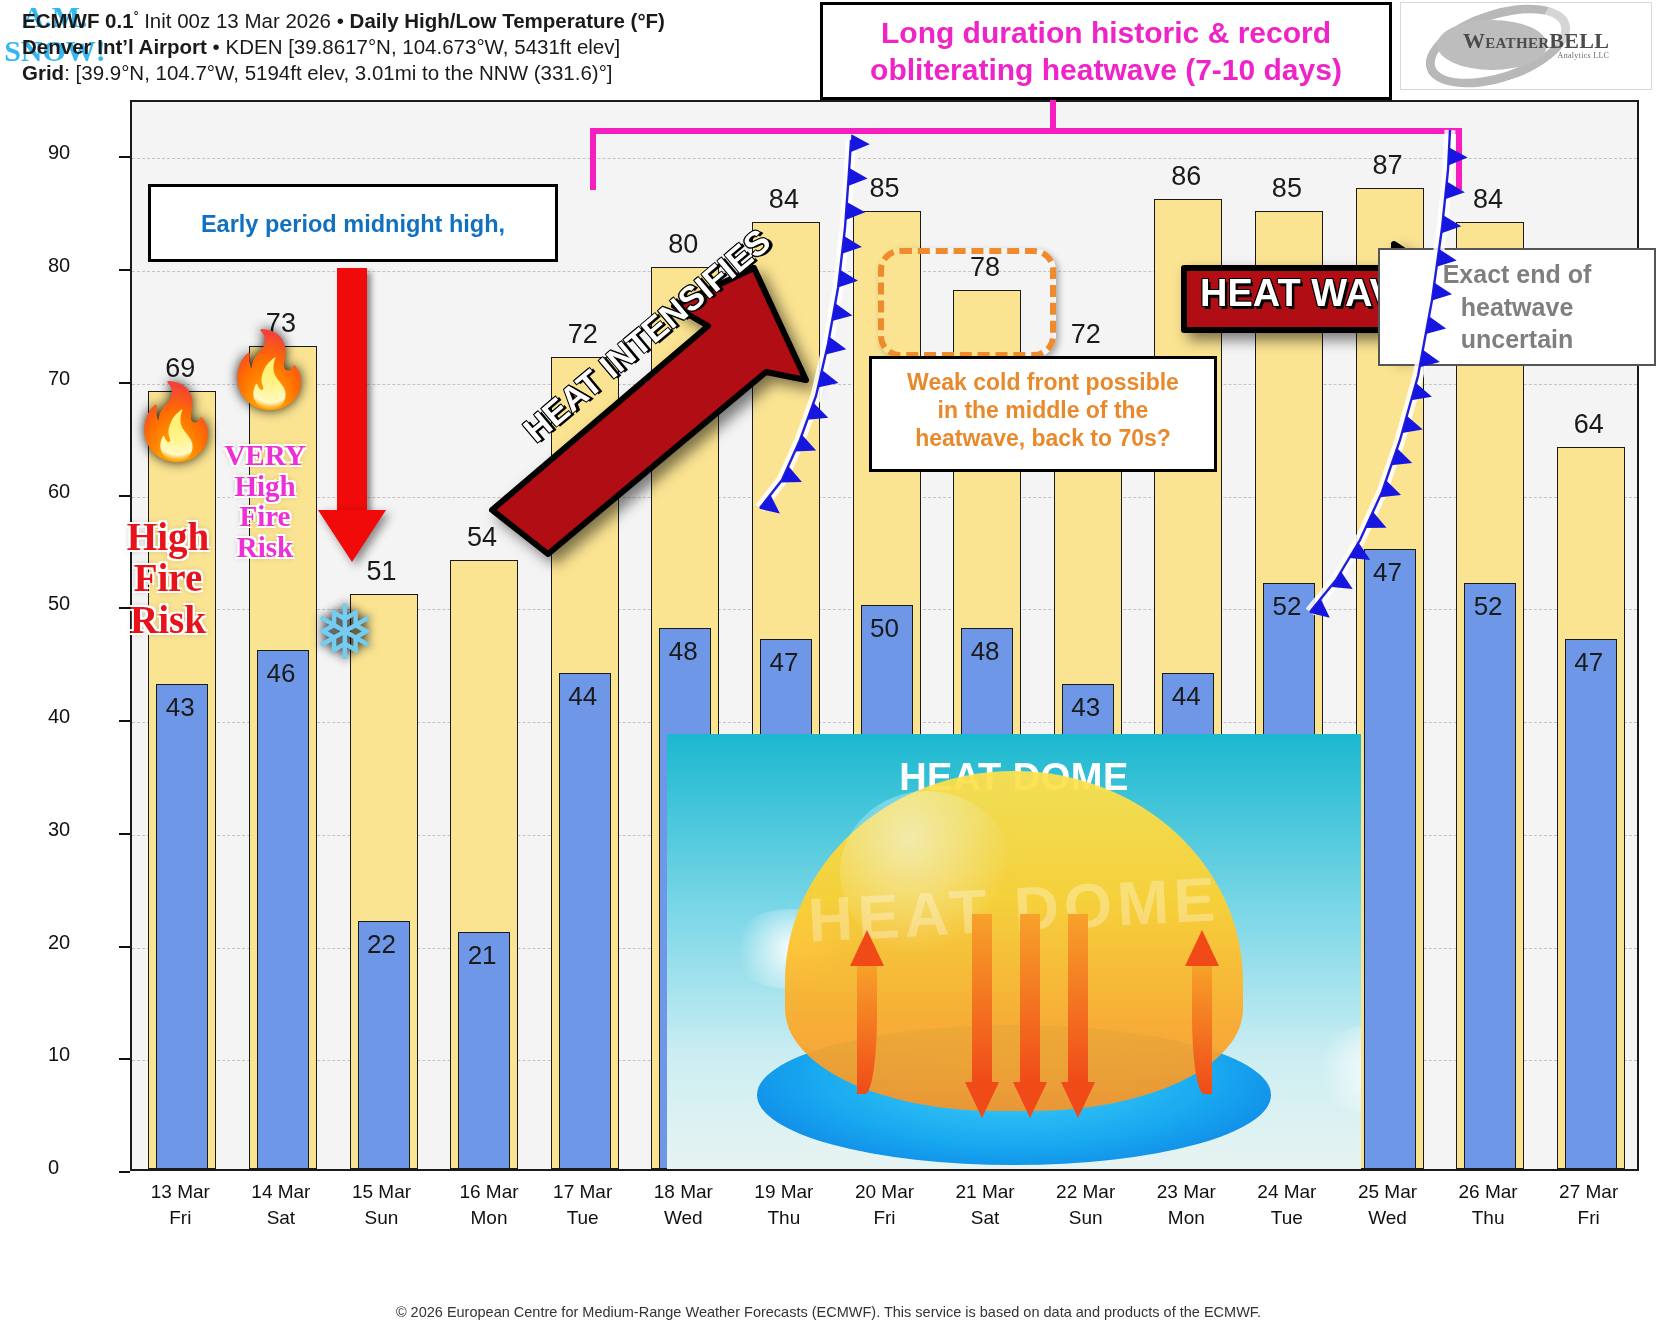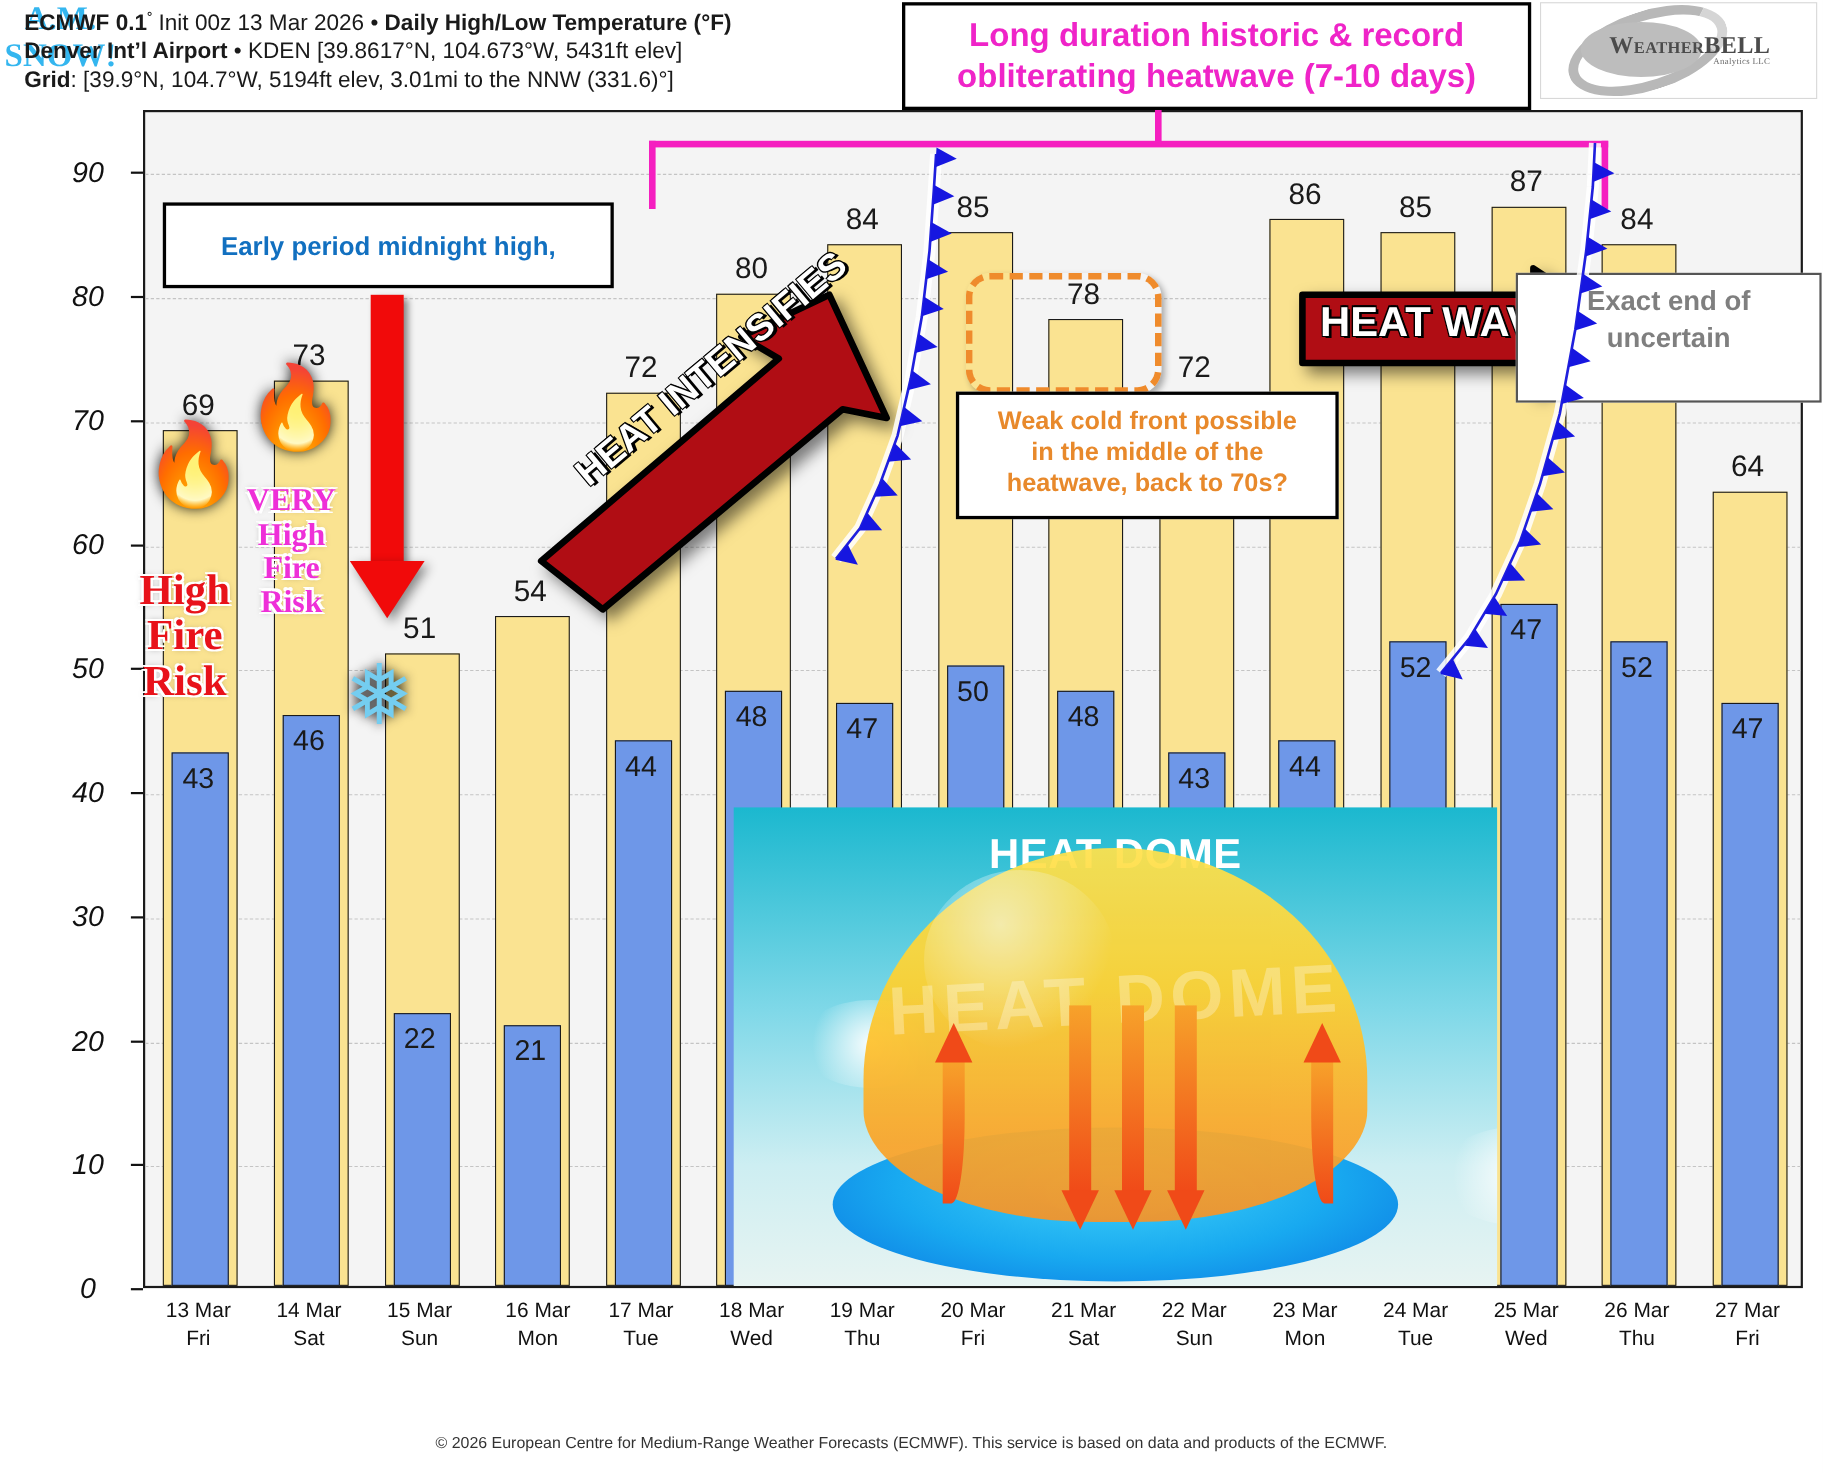--- a/index.html
+++ b/index.html
@@ -45,22 +45,22 @@
   
   .plot {
     position: absolute; left: 130px; top: 100px;
     width: 1509px; height: 1071px;
     background: #f4f4f4; border: 2px solid #1a1a1a;
     overflow: hidden;
   }
   .gridline { position: absolute; left: 0; width: 100%; height: 0;
     border-top: 1.5px dashed #c4c4c4; }
   .ytick {
-    position: absolute; width: 64px; text-align: center;
-    font-size: 26px; color: #111; font-style: italic;
+    position: absolute; width: 64px; text-align: left;
+    font-size: 20px; color: #111;
   }
   .ytickmark { position: absolute; width: 11px; height: 0; border-top: 2px solid #111; }
 
   
   .bar-hi {
     position: absolute; bottom: 0; background: #fae391;
     border: 1.6px solid #1a1a1a;
   }
   .bar-lo {
     position: absolute; bottom: 0; background: #6e97e8;
@@ -468,20 +468,21 @@
   <div class="orange-dash" style="left:878px; top:248px; width:178px; height:110px;"></div>
 
   <div class="anno-box anno-orange" style="left:869px; top:356px; width:348px; height:116px; padding-top:9px;">
     <div>Weak cold front possible</div>
     <div>in the middle of the</div>
     <div>heatwave, back to 70s?</div>
   </div>
 
   <div class="anno-gray-box" style="left:1378px; top:248px; width:278px; height:118px; padding-top:8px;">
     <div>Exact end of</div>
+    <div>heatwave</div>
     <div>uncertain</div>
   </div>
 
   <svg id="frontlines" style="position:absolute; left:0; top:0; width:1657px; height:1339px; pointer-events:none;">
       <path d="M 760 508 L 782 480 L 800 440 L 816 396 L 828 344 L 838 288 L 845 228 L 849 172 L 851 140" stroke="#ffffff" stroke-width="11" fill="none" opacity="0.85"></path>
       <path d="M 760 508 L 782 480 L 800 440 L 816 396 L 828 344 L 838 288 L 845 228 L 849 172 L 851 140" stroke="#2020dd" stroke-width="2.4" fill="none"></path>
       <polygon points="0,-9 0,9 19,0" fill="#1616e0" transform="translate(764.9425659179688,501.7094421386719) rotate(38.15716111568164)"></polygon>
       <polygon points="0,-9 0,9 19,0" fill="#1616e0" transform="translate(784.6226196289062,474.1719055175781) rotate(24.228024358559324)"></polygon>
       <polygon points="0,-9 0,9 19,0" fill="#1616e0" transform="translate(798.5750732421875,443.16656494140625) rotate(22.43944281784627)"></polygon>
       <polygon points="0,-9 0,9 19,0" fill="#1616e0" transform="translate(810.4326171875,411.31036376953125) rotate(19.982708156122925)"></polygon>

